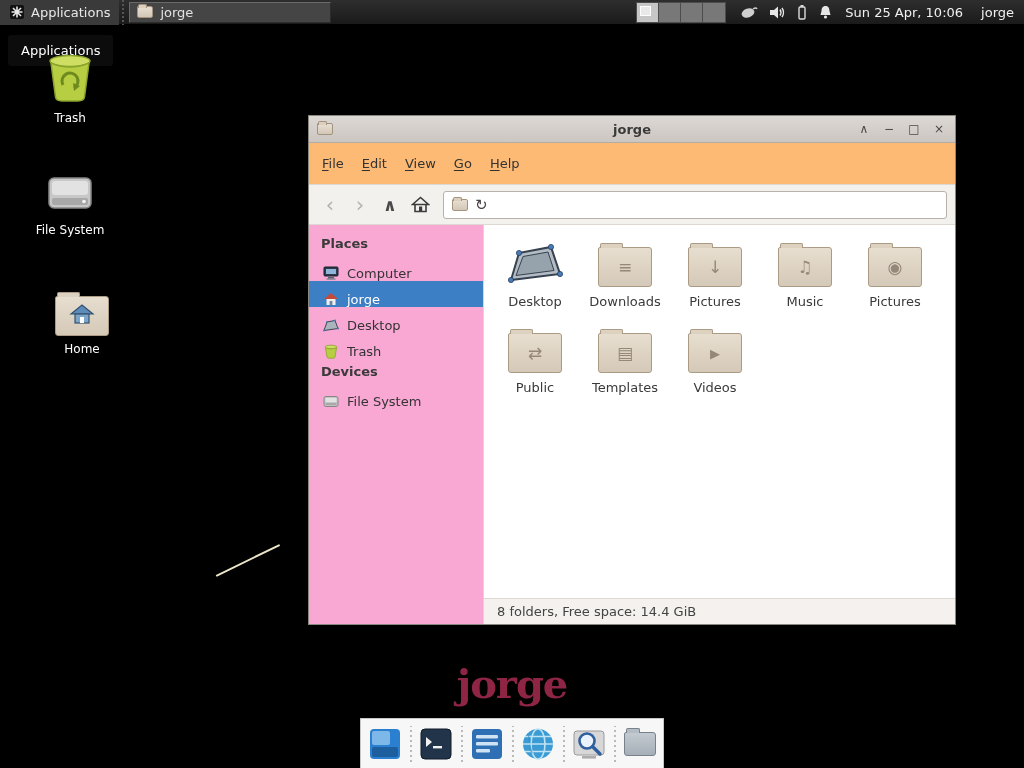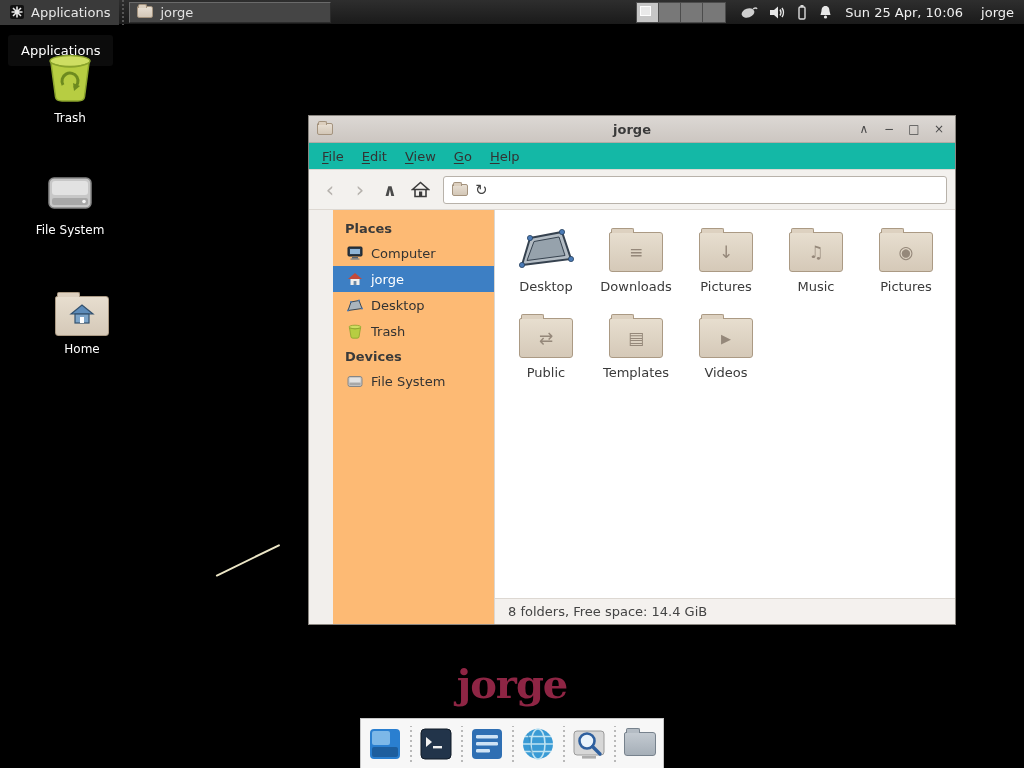--- a/index.html
+++ b/index.html
@@ -68,36 +68,36 @@
     background:#f2efec; border:1px solid #8a8680; box-shadow:0 3px 14px rgba(0,0,0,.55);
     display:flex; flex-direction:column;
   }
   .titlebar {
     height:27px; background:linear-gradient(#dcd8d4,#ccc6c1); border-bottom:1px solid #b2aca6;
     display:flex; align-items:center; padding:0 8px; position:relative;
   }
   .title { position:absolute; left:0; right:0; text-align:center; font-weight:bold; color:#3a3a3a; font-size:13px; }
   .controls { margin-left:auto; display:flex; gap:9px; z-index:1; }
   .ctrl { width:16px; text-align:center; color:#4a4a4a; font-size:12px; line-height:16px; cursor:default; }
-  .menubar { height:27px; background:#14b8a6; border-bottom:1px solid #ddd8d2; display:flex; align-items:center; padding:0 4px; }
+  .menubar { height:42px; background:#fdba74; border-bottom:1px solid #ddd8d2; display:flex; align-items:center; padding:0 4px; }
   .menu-item { padding:4px 9px; color:#333; }
   .menu-item u { text-decoration-thickness:1px; text-underline-offset:2px; }
   .toolbar { height:40px; background:#f3f1ee; border-bottom:1px solid #ddd8d2; display:flex; align-items:center; gap:4px; padding:0 8px; }
   .tbtn { width:26px; height:26px; display:flex; align-items:center; justify-content:center; font-size:17px; color:#4a4a4a; border-radius:3px; }
   .tbtn.disabled { color:#b6b2ad; }
   .pathentry {
     flex:1; height:28px; background:#fff; border:1px solid #b8b2aa; border-radius:3px;
     display:flex; align-items:center; gap:7px; padding:0 8px; margin-left:6px; color:#333;
   }
   .pathtext { flex:1; }
   .reload { color:#444; font-size:15px; }
   .winbody { flex:1; display:flex; min-height:0; }
-  .sidebar { width:175px; background:#fdba74; border-right:1px solid #dcd7d1; padding-top:6px;margin-left:24px; }
+  .sidebar { width:175px; background:#f9a8d4; border-right:1px solid #dcd7d1; padding-top:6px; }
   .shead { font-weight:bold; color:#3a3a3a; padding:5px 12px 4px; }
-  .sitem { display:flex; align-items:center; gap:8px; height:26px; padding:0 12px 0 14px; color:#333; }
+  .sitem { display:flex; align-items:flex-end; gap:8px; height:26px; padding:0 12px 0 14px; color:#333; }
   .sitem.selected { background:#3d7fc4; color:#fff; }
   .sicon { width:16px; height:16px; display:flex; align-items:center; justify-content:center; }
   .mainview { flex:1; background:#fff; position:relative; display:flex; flex-direction:column; }
   .gridwrap { flex:1; padding:14px 0 0 6px; display:flex; flex-wrap:wrap; align-content:flex-start; width:460px; }
   .fitem { width:90px; display:flex; flex-direction:column; align-items:center; margin-bottom:16px; }
   .ficon { height:48px; display:flex; align-items:flex-end; justify-content:center; }
   .flabel { margin-top:7px; color:#3a3a3a; font-size:13px; }
   .statusbar { height:26px; background:#f4f1ee; border-top:1px solid #ddd8d2; display:flex; align-items:center; padding:0 13px; color:#444; }
 
   

